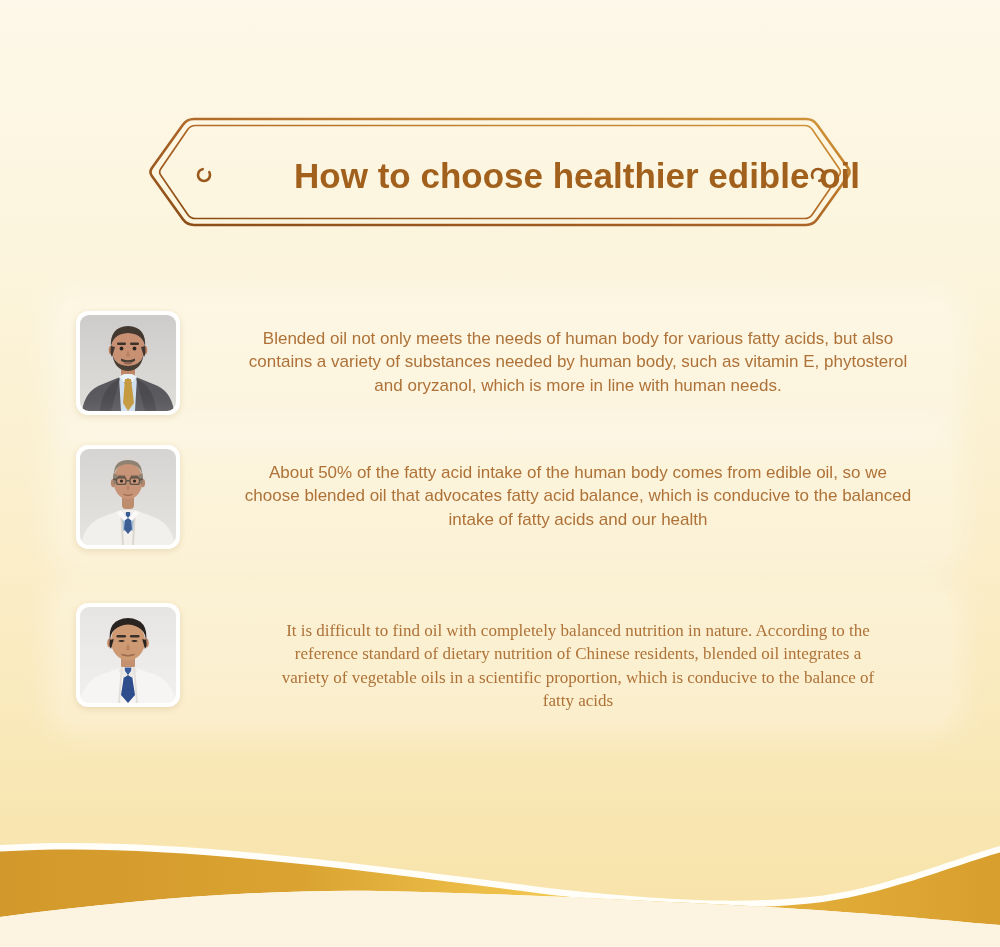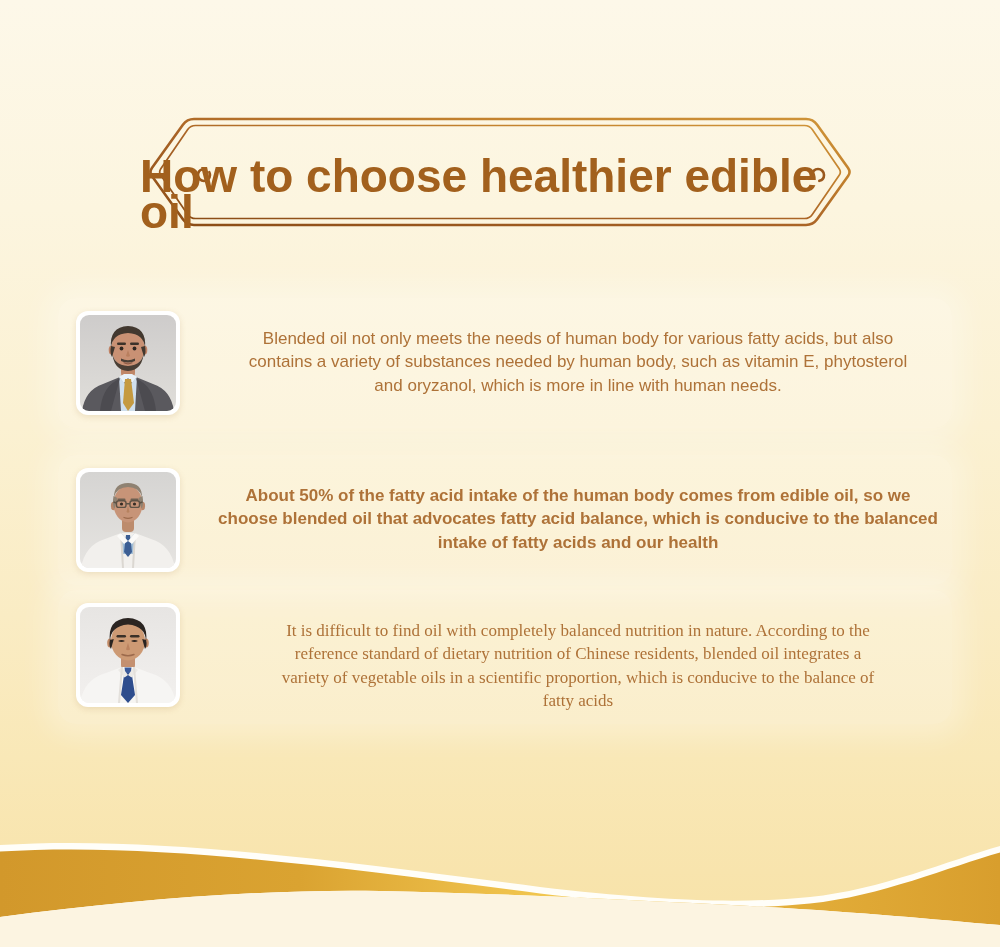--- a/index.html
+++ b/index.html
@@ -16,36 +16,36 @@
       #f9e8b7 80%,
       #f8e4ad 92%,
       #f8e2a7 100%);
   }
 
   
   .banner-wrap{position:absolute;left:140px;top:112px;width:720px;height:120px;}
   .banner-frame{position:absolute;left:0;top:0;}
   .banner-title{
     position:absolute;left:0;top:46px;width:720px;margin:0;
-    text-align:left;
-    font-size:46px;font-weight:bold;line-height:36px;
+    text-align:right;
+    font-size:35px;font-weight:bold;line-height:36px;
     letter-spacing:0px;
     color:var(--title-text,#a2601d);
   }
 
   
   .expert-row{
     position:absolute;left:58px;width:894px;
     background:rgba(255,255,255,0.26);
     border-radius:18px;
     box-shadow:0 0 26px 14px rgba(255,255,255,0.26);
     text-align:center;
   }
   .row-1{top:298px;height:130px;}
-  .row-2{top:455px;height:130px;font-weight:bold;}
+  .row-2{top:432px;height:130px;}
   .row-3{top:590px;height:134px;font-family:Liberation Serif, serif;}
   .avatar-frame{
     position:absolute;left:18px;top:13px;
     width:96px;height:96px;
     background:#ffffff;
     padding:4px;border-radius:12px;
     box-shadow:0 2px 6px rgba(170,130,70,0.20);
   }
   .avatar-clip{width:96px;height:96px;border-radius:9px;overflow:hidden;}
   .avatar-clip svg{display:block;}

